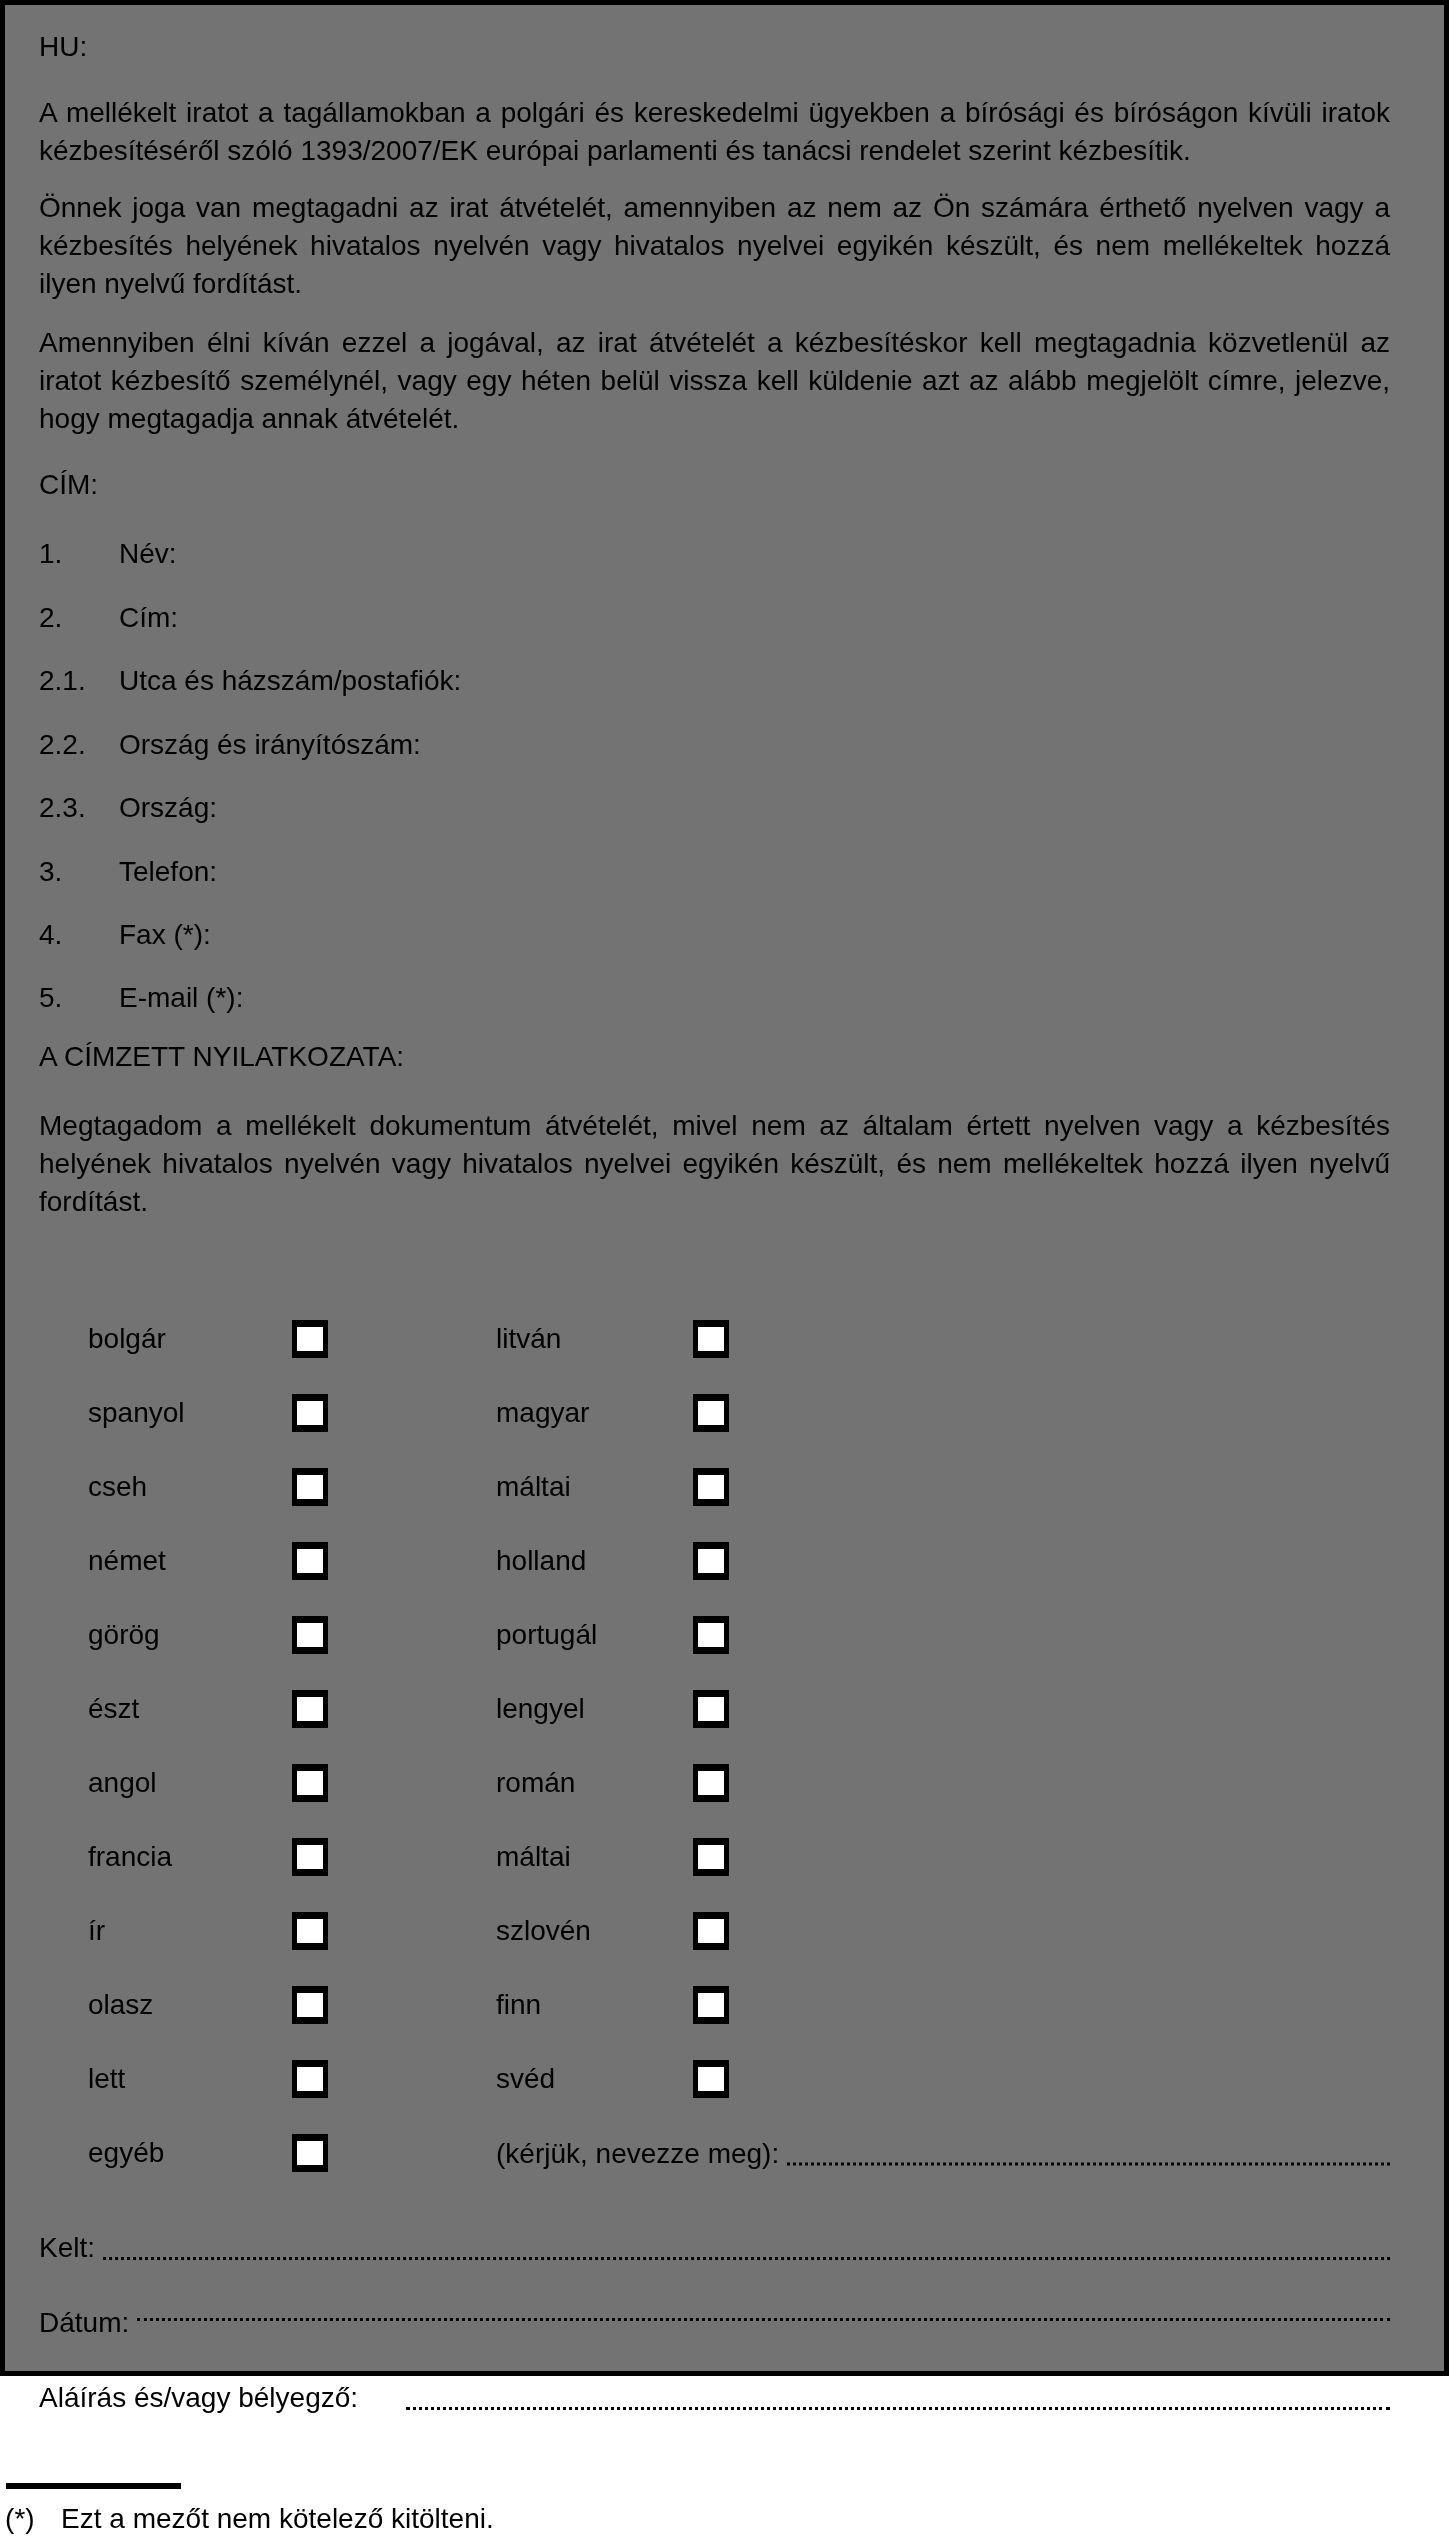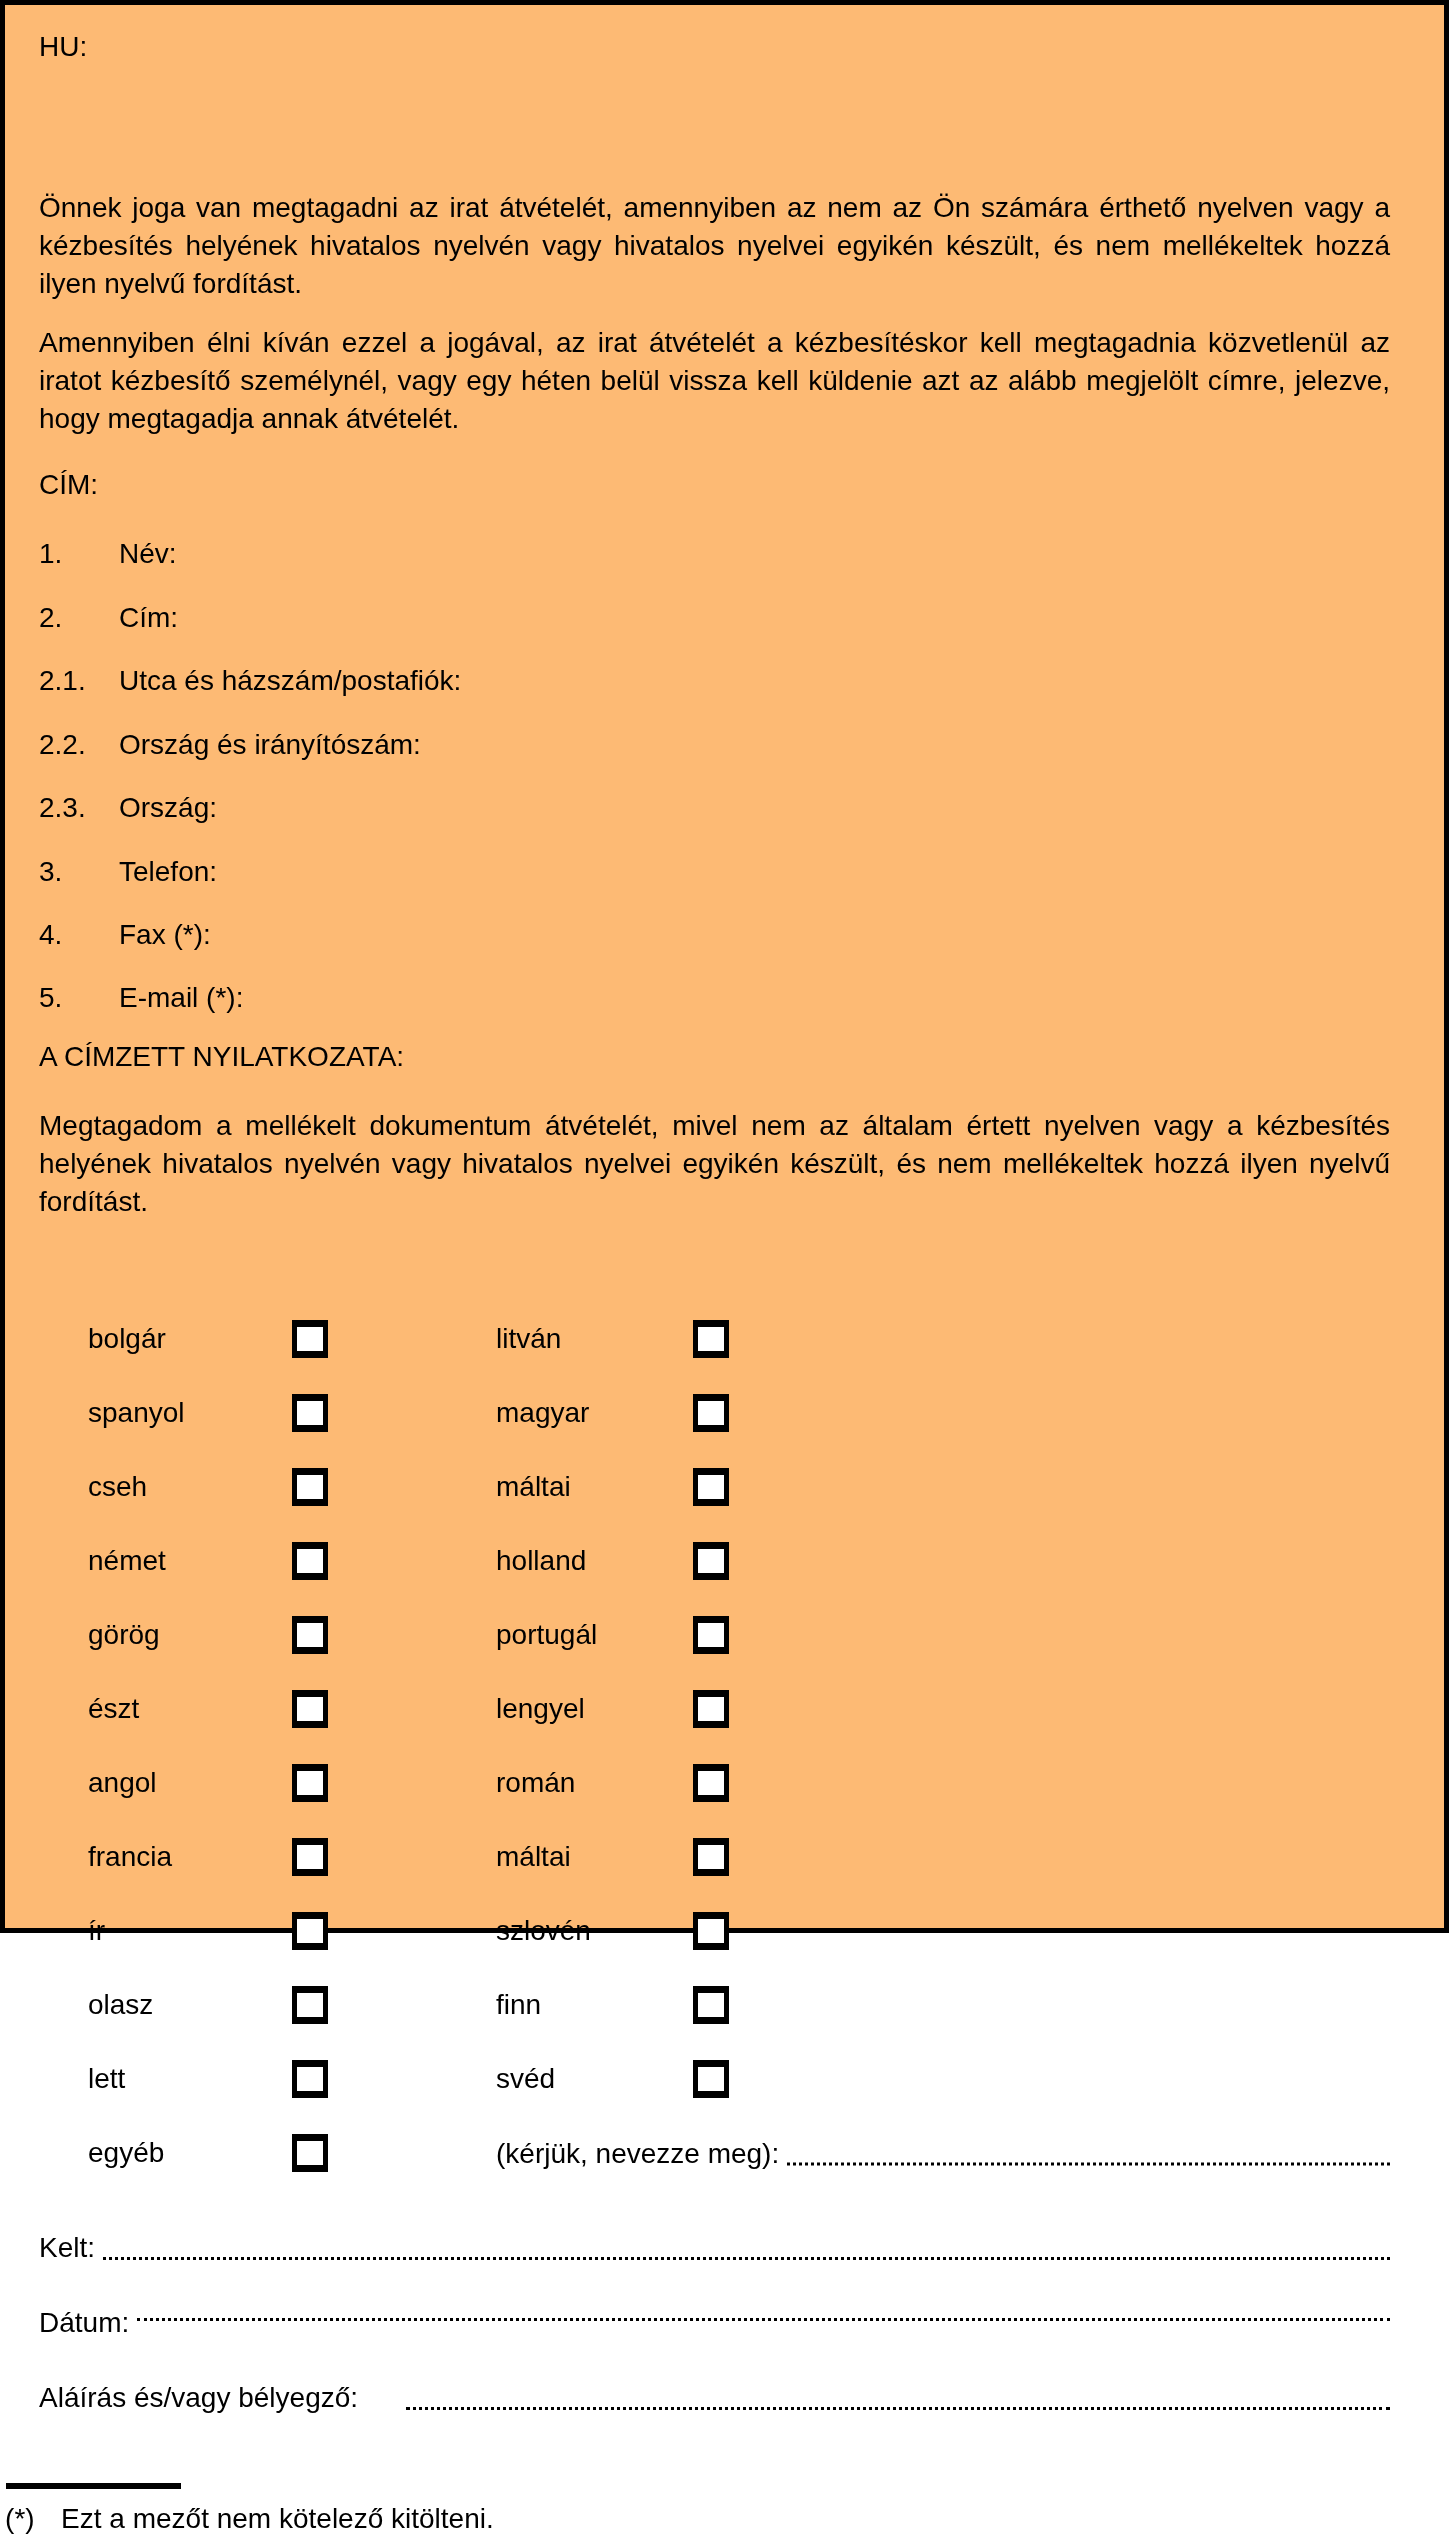--- a/index.html
+++ b/index.html
@@ -19,24 +19,24 @@
     left: 0; top: 0;
     width: 1449px;
     height: 2538px;
     overflow: hidden;
   }
   
   .frame {
     position: absolute;
     left: 0; top: 0;
     width: 1449px;
-    height: 1933px;
+    height: 2376px;
     box-sizing: border-box;
     border: 5.1px solid #000000;
-    background: #fdba74;
+    background: #737373;
   }
   .abs {
     position: absolute;
     left: 34px;
     right: 54px;
   }
   .para {
     text-align: justify;
     line-height: 38px;
   }
@@ -131,20 +131,21 @@
   }
 </style>
 </head>
 <body>
 
 <div class="page">
   <div class="frame">
 
     <div class="abs single" style="top:23px;">HU:</div>
 
+    <div class="abs para" style="top:89px;">A mellékelt iratot a tagállamokban a polgári és kereskedelmi ügyekben a bírósági és bíróságon kívüli iratok kézbesítéséről szóló 1393/2007/EK európai parlamenti és tanácsi rendelet szerint kézbesítik.</div>
 
     <div class="abs para" style="top:184px;">Önnek joga van megtagadni az irat átvételét, amennyiben az nem az Ön számára érthető nyelven vagy a kézbesítés helyének hivatalos nyelvén vagy hivatalos nyelvei egyikén készült, és nem mellékeltek hozzá ilyen nyelvű fordítást.</div>
 
     <div class="abs para" style="top:319px;">Amennyiben élni kíván ezzel a jogával, az irat átvételét a kézbesítéskor kell megtagadnia közvetlenül az iratot kézbesítő személynél, vagy egy héten belül vissza kell küldenie azt az alább megjelölt címre, jelezve, hogy megtagadja annak átvételét.</div>
 
     <div class="abs single" style="top:461px;">CÍM:</div>
 
     <div class="abs item" style="top:530px;">
       <span class="num">1.</span><span>Név:</span>
     </div>

